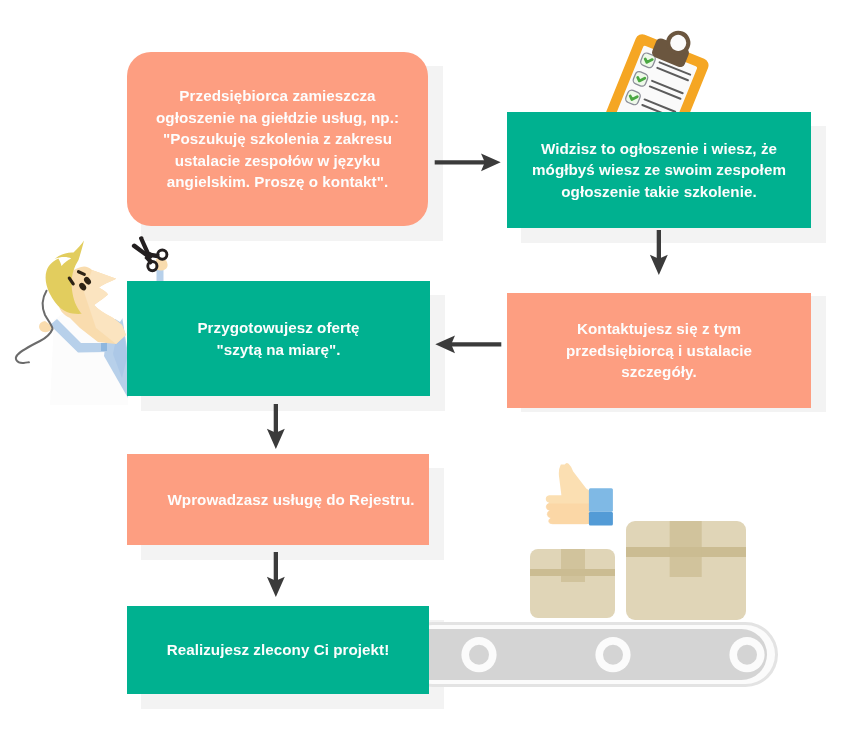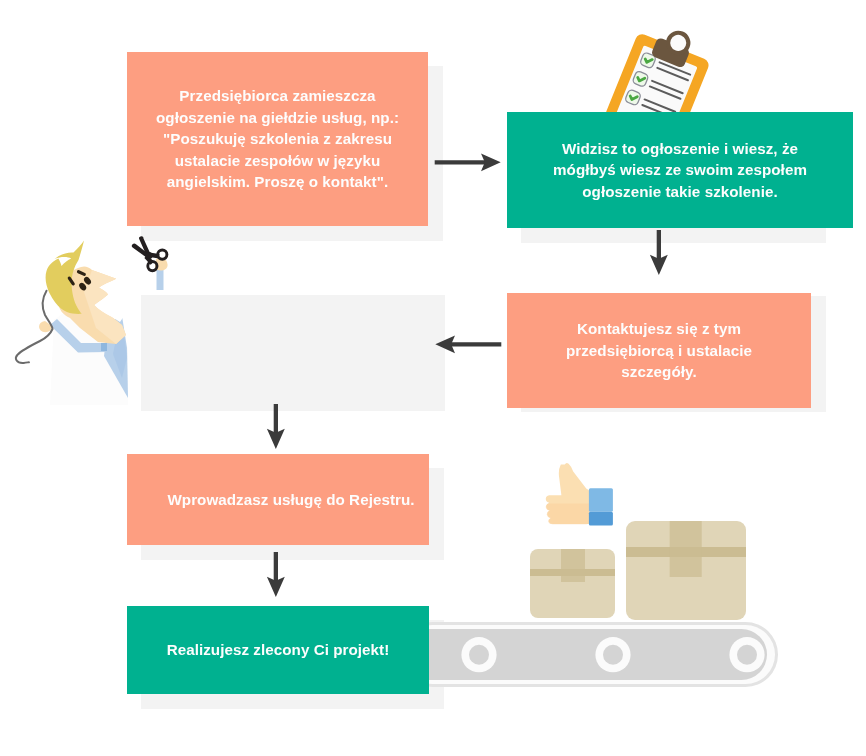--- a/index.html
+++ b/index.html
@@ -153,28 +153,31 @@
   </svg>
 
   <svg class="ill" style="left:540px;top:455px;" width="90" height="80" viewBox="0 0 90 80">
     <path d="M24.8,9.6
       q1.4,-2.8 3.8,-0.8 q2.6,2.4 4.6,7.6 l13,17 l2,1.4 q1.6,1 1.6,3 l0,28.6 q0,2.6 -2.6,2.6 l-34.2,0 q-3.2,0 -4,-2.2 q-0.8,-2.4 2,-3.8 q-3.2,-0.8 -3.6,-3.4 q-0.4,-2.8 2.6,-4 q-3.2,-0.8 -3.6,-3.6 q-0.4,-3 2.8,-4.2 q-3.2,-0.8 -3.4,-3.6 q-0.2,-3.2 3.4,-4 l12.2,0 l-2.4,-19 q-0.8,-6.4 1.8,-11.6 z" fill="#fbdfb2"></path>
     <path d="M10.6,48.4 l38.6,0 l0,18.2 q0,2.6 -2.6,2.6 l-34.2,0 q-3.2,0 -4,-2.2 q-0.8,-2.4 2,-3.8 q-3.2,-0.8 -3.6,-3.4 q-0.4,-2.8 2.6,-4 q-3.2,-0.8 -3.6,-3.6 q-0.3,-2.4 1.9,-3.4 z" fill="#fad3a0" opacity="0.65"></path>
     <rect x="48.9" y="33.2" width="24" height="23.6" rx="1.5" fill="#7fb9e5"></rect>
     <rect x="48.9" y="56.8" width="24" height="13.6" rx="1.5" fill="#539bd6"></rect>
   </svg>
 
-  <div class="box orange" style="left:127px;top:52px;width:301px;height:174px;">
+  <div class="box orange" style="left:127px;top:52px;width:301px;height:174px;border-radius:24px;">
     <div class="txt"><span>Przedsiębiorca zamieszcza</span><br><span>ogłoszenie na giełdzie usług, np.:</span><br><span>"Poszukuję szkolenia z zakresu</span><br><span>ustalacie zespołów w języku</span><br><span>angielskim. Proszę o kontakt".</span></div>
   </div>
-  <div class="box green" style="left:507px;top:112px;width:346px;height:116px;">
+  <div class="box green" style="left:507px;top:112px;width:304px;height:116px;">
     <div class="txt"><span>Widzisz to ogłoszenie i wiesz, że</span><br><span>mógłbyś wiesz ze swoim zespołem</span><br><span>ogłoszenie takie szkolenie.</span></div>
   </div>
   <div class="box orange" style="left:507px;top:293px;width:304px;height:115px;">
     <div class="txt"><span>Kontaktujesz się z tym</span><br><span>przedsiębiorcą i ustalacie</span><br><span>szczegóły.</span></div>
+  </div>
+  <div class="box green" style="left:127px;top:281px;width:303px;height:115px;">
+    <div class="txt"><span>Przygotowujesz ofertę</span><br><span>"szytą na miarę".</span></div>
   </div>
   <div class="box orange" style="left:127px;top:454px;width:302px;height:91px;padding-left:36px;">
     <div class="txt"><span>Wprowadzasz usługę do Rejestru.</span></div>
   </div>
   <div class="box green" style="left:127px;top:606px;width:302px;height:88px;">
     <div class="txt"><span>Realizujesz zlecony Ci projekt!</span></div>
   </div>
 
   <svg class="arrow" style="left:430px;top:148px;" width="76" height="30" viewBox="0 0 76 30">
     <path d="M4.7,12.2 H55 V16.5 H4.7 Z" fill="#3b3b3b"></path>

